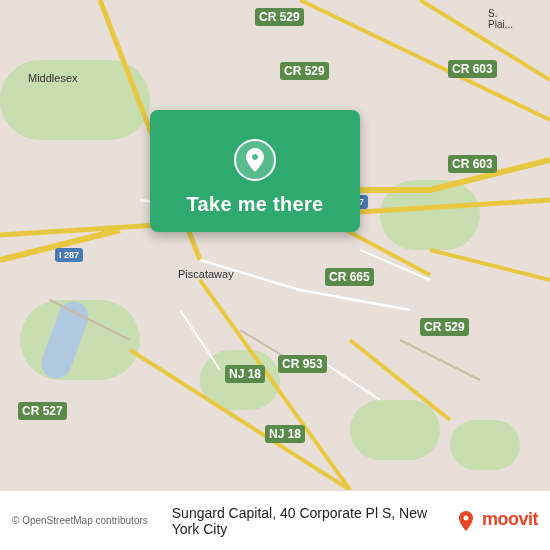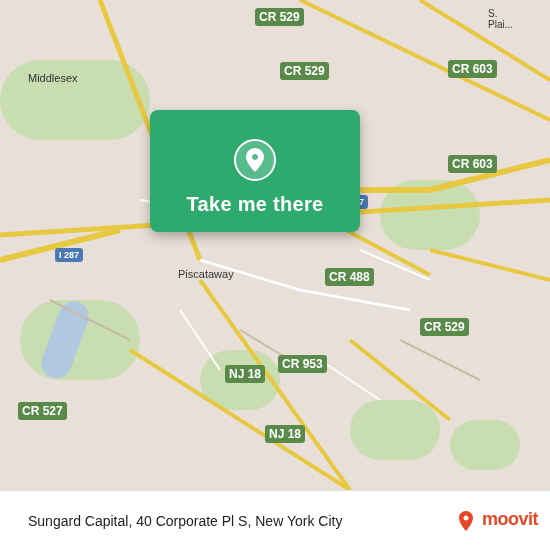--- a/index.html
+++ b/index.html
@@ -208,41 +208,42 @@
     <line x1="240" y1="330" x2="290" y2="360" stroke="#c8bca8" stroke-width="2"></line>
   </svg>
 
   <div class="road-badge" style="left:55px;top:248px;">I 287</div>
   <div class="road-badge" style="left:340px;top:195px;">I 287</div>
   <div class="road-badge-green" style="left:255px;top:8px;">CR 529</div>
   <div class="road-badge-green" style="left:280px;top:62px;">CR 529</div>
   <div class="road-badge-green" style="left:420px;top:318px;">CR 529</div>
   <div class="road-badge-green" style="left:448px;top:60px;">CR 603</div>
   <div class="road-badge-green" style="left:448px;top:155px;">CR 603</div>
-  <div class="road-badge-green" style="left:325px;top:268px;">CR 488</div>
+  <div class="road-badge-green" style="left:325px;top:268px;">CR 665</div>
   <div class="road-badge-green" style="left:278px;top:355px;">CR 953</div>
   <div class="road-badge-green" style="left:18px;top:402px;">CR 527</div>
   <div class="road-badge-green" style="left:225px;top:365px;">NJ 18</div>
   <div class="road-badge-green" style="left:265px;top:425px;">NJ 18</div>
 
   <div class="place-label" style="left:28px;top:72px;">Middlesex</div>
   <div class="place-label" style="left:178px;top:268px;">Piscataway</div>
   <div class="place-label" style="left:488px;top:8px;font-size:10px;">S.<br>Plai...</div>
 
   <div id="popup-card">
 
     <svg class="location-pin" viewBox="0 0 44 44" fill="none" xmlns="http://www.w3.org/2000/svg">
       <circle cx="22" cy="22" r="20" fill="rgba(255,255,255,0.2)" stroke="white" stroke-width="2"></circle>
       <path d="M22 10C17.03 10 13 14.03 13 19C13 25.25 22 34 22 34C22 34 31 25.25 31 19C31 14.03 26.97 10 22 10ZM22 22C20.34 22 19 20.66 19 19C19 17.34 20.34 16 22 16C23.66 16 25 17.34 25 19C25 20.66 23.66 22 22 22Z" fill="white"></path>
     </svg>
     <div id="take-me-button">Take me there</div>
   </div>
 </div>
 
 <div id="bottom-bar">
+  <span class="copyright-text">© OpenStreetMap contributors</span>
   <span class="address-text">Sungard Capital, 40 Corporate Pl S, New York City</span>
   <div class="moovit-logo">
 
     <svg class="moovit-pin" viewBox="0 0 24 24">
       <path d="M12 2C8.13 2 5 5.13 5 9c0 5.25 7 13 7 13s7-7.75 7-13c0-3.87-3.13-7-7-7zm0 9.5c-1.38 0-2.5-1.12-2.5-2.5s1.12-2.5 2.5-2.5 2.5 1.12 2.5 2.5-1.12 2.5-2.5 2.5z" fill="#e8472a"></path>
     </svg>
     <span class="moovit-text" style="color:#e8472a;">moovit</span>
   </div>
 </div>
 

